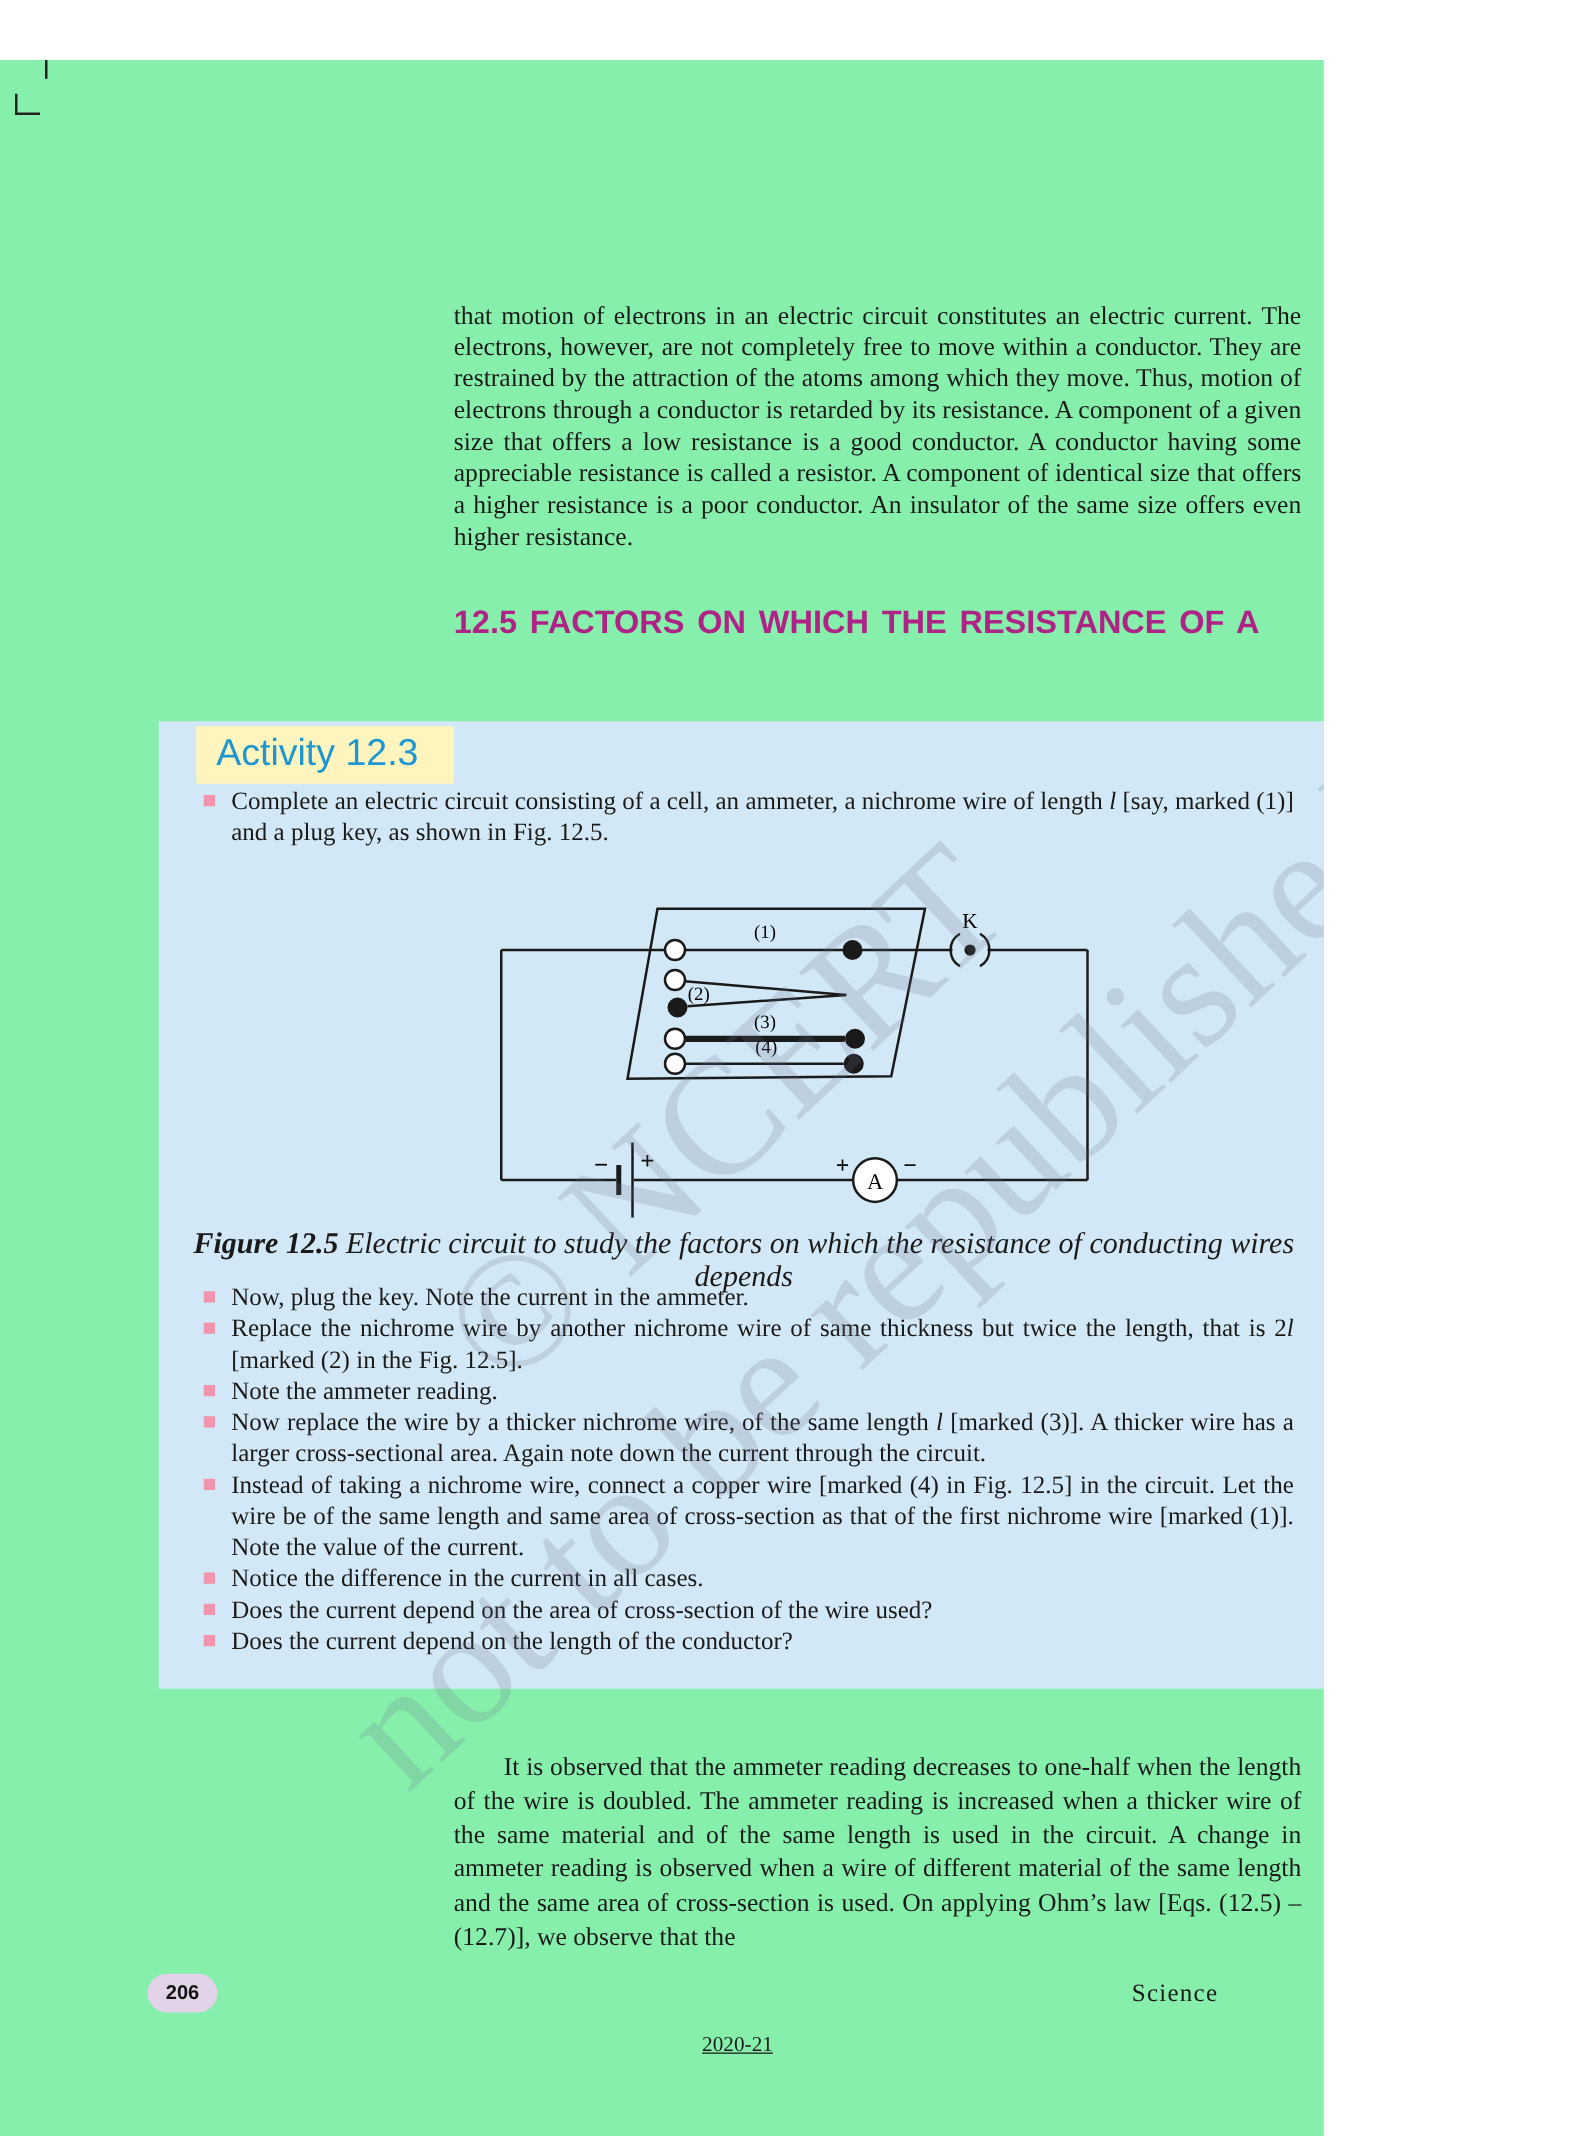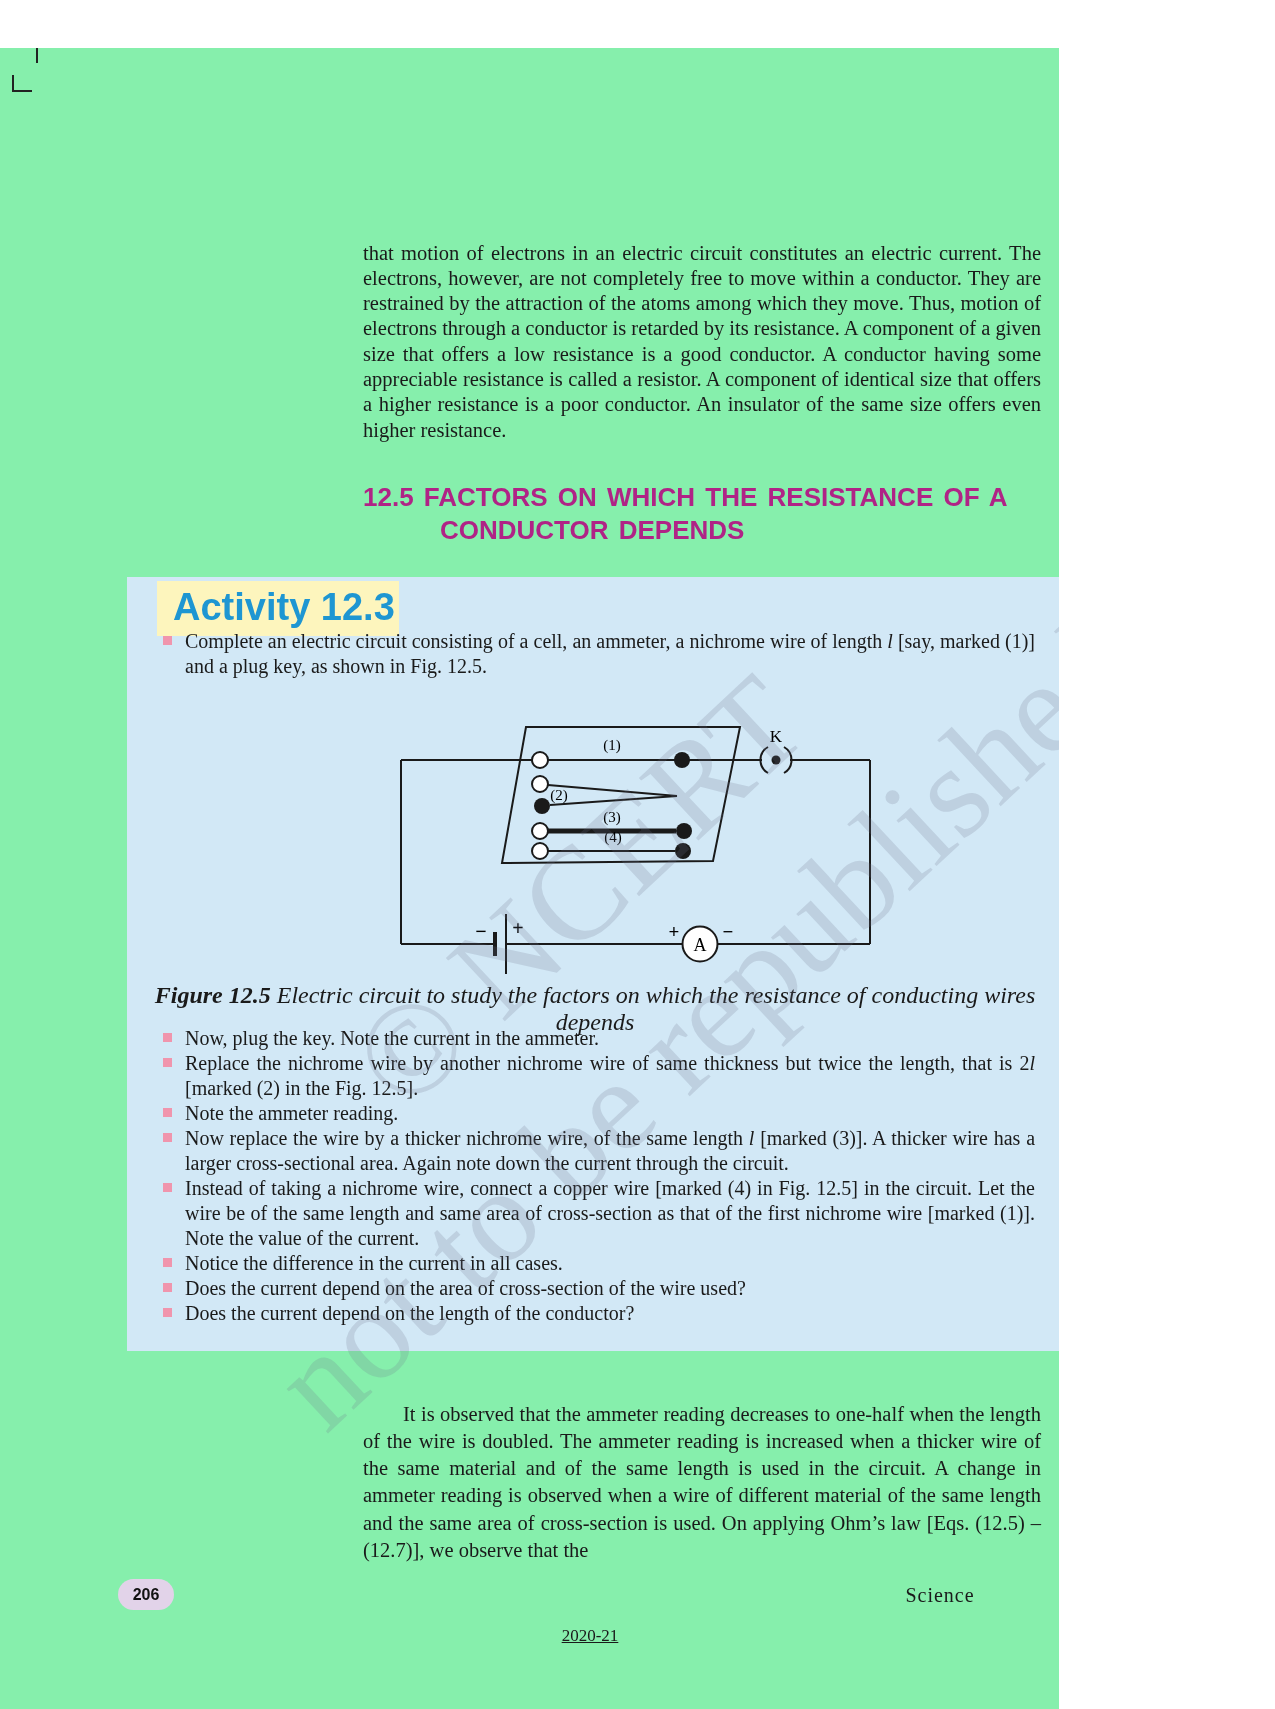--- a/index.html
+++ b/index.html
@@ -22,23 +22,23 @@
     font-family:"Liberation Sans", sans-serif; font-weight:bold;
     color:#b02386; font-size:26px; line-height:33px; word-spacing:3px;
   }
   .section-head .line2 { display:block; padding-left:77px; }
 
   .activity-box {
     position:absolute; left:127px; top:529px; width:936px; height:774px;
     background:#d2e8f6;
   }
   .activity-title {
-    position:absolute; left:30px; top:4px; padding:5px 4px 7px 16px;
+    position:absolute; left:30px; top:4px; padding:5px 28px 7px 16px;
     background:#fdf5bd; color:#1e96d2;
-    font-family:"Liberation Sans", sans-serif; font-weight:bold; font-size:38px;
+    font-family:"Liberation Sans", sans-serif; font-weight:normal; font-size:30px;
   }
   .abullets { list-style:none; margin:0; padding:0; font-size:20px; line-height:25px; text-align:justify; }
   .abullets li { position:relative; padding-left:30px; margin:0; }
   .sq { position:absolute; left:8px; top:7px; width:9px; height:9px; background:#f095ad; display:inline-block; }
   .intro-bullet { position:absolute; left:28px; top:52px; width:880px; }
   .bullets2 { position:absolute; left:28px; top:449px; width:880px; }
   .ital { font-style:italic; }
 
   .figure { position:absolute; left:233px; top:131px; width:530px; height:270px; }
   .caption { position:absolute; left:0; top:405px; width:936px; text-align:center;
@@ -72,21 +72,20 @@
 
 <div class="page">
 
   <div class="mark-v"></div>
   <div class="mark-l"></div>
 
   <p class="intro">that motion of electrons in an electric circuit constitutes an electric current. The electrons, however, are not completely free to move within a conductor. They are restrained by the attraction of the atoms among which they move. Thus, motion of electrons through a conductor is retarded by its resistance. A component of a given size that offers a low resistance is a good conductor. A conductor having some appreciable resistance is called a resistor. A component of identical size that offers a higher resistance is a poor conductor. An insulator of the same size offers even higher resistance.</p>
 
   <div class="section-head">
     <span>12.5 FACTORS ON WHICH THE RESISTANCE OF A</span>
-    <span class="line2">CONDUCTOR DEPENDS</span>
   </div>
 
   <div class="activity-box">
     <div class="activity-title">Activity 12.3</div>
 
     <ul class="abullets intro-bullet">
       <li>
         <span class="sq"></span>
         <span>Complete an electric circuit consisting of a cell, an ammeter, a nichrome wire of length </span><span class="ital">l</span><span> [say, marked (1)] and a plug key, as shown in Fig. 12.5.</span>
       </li>

